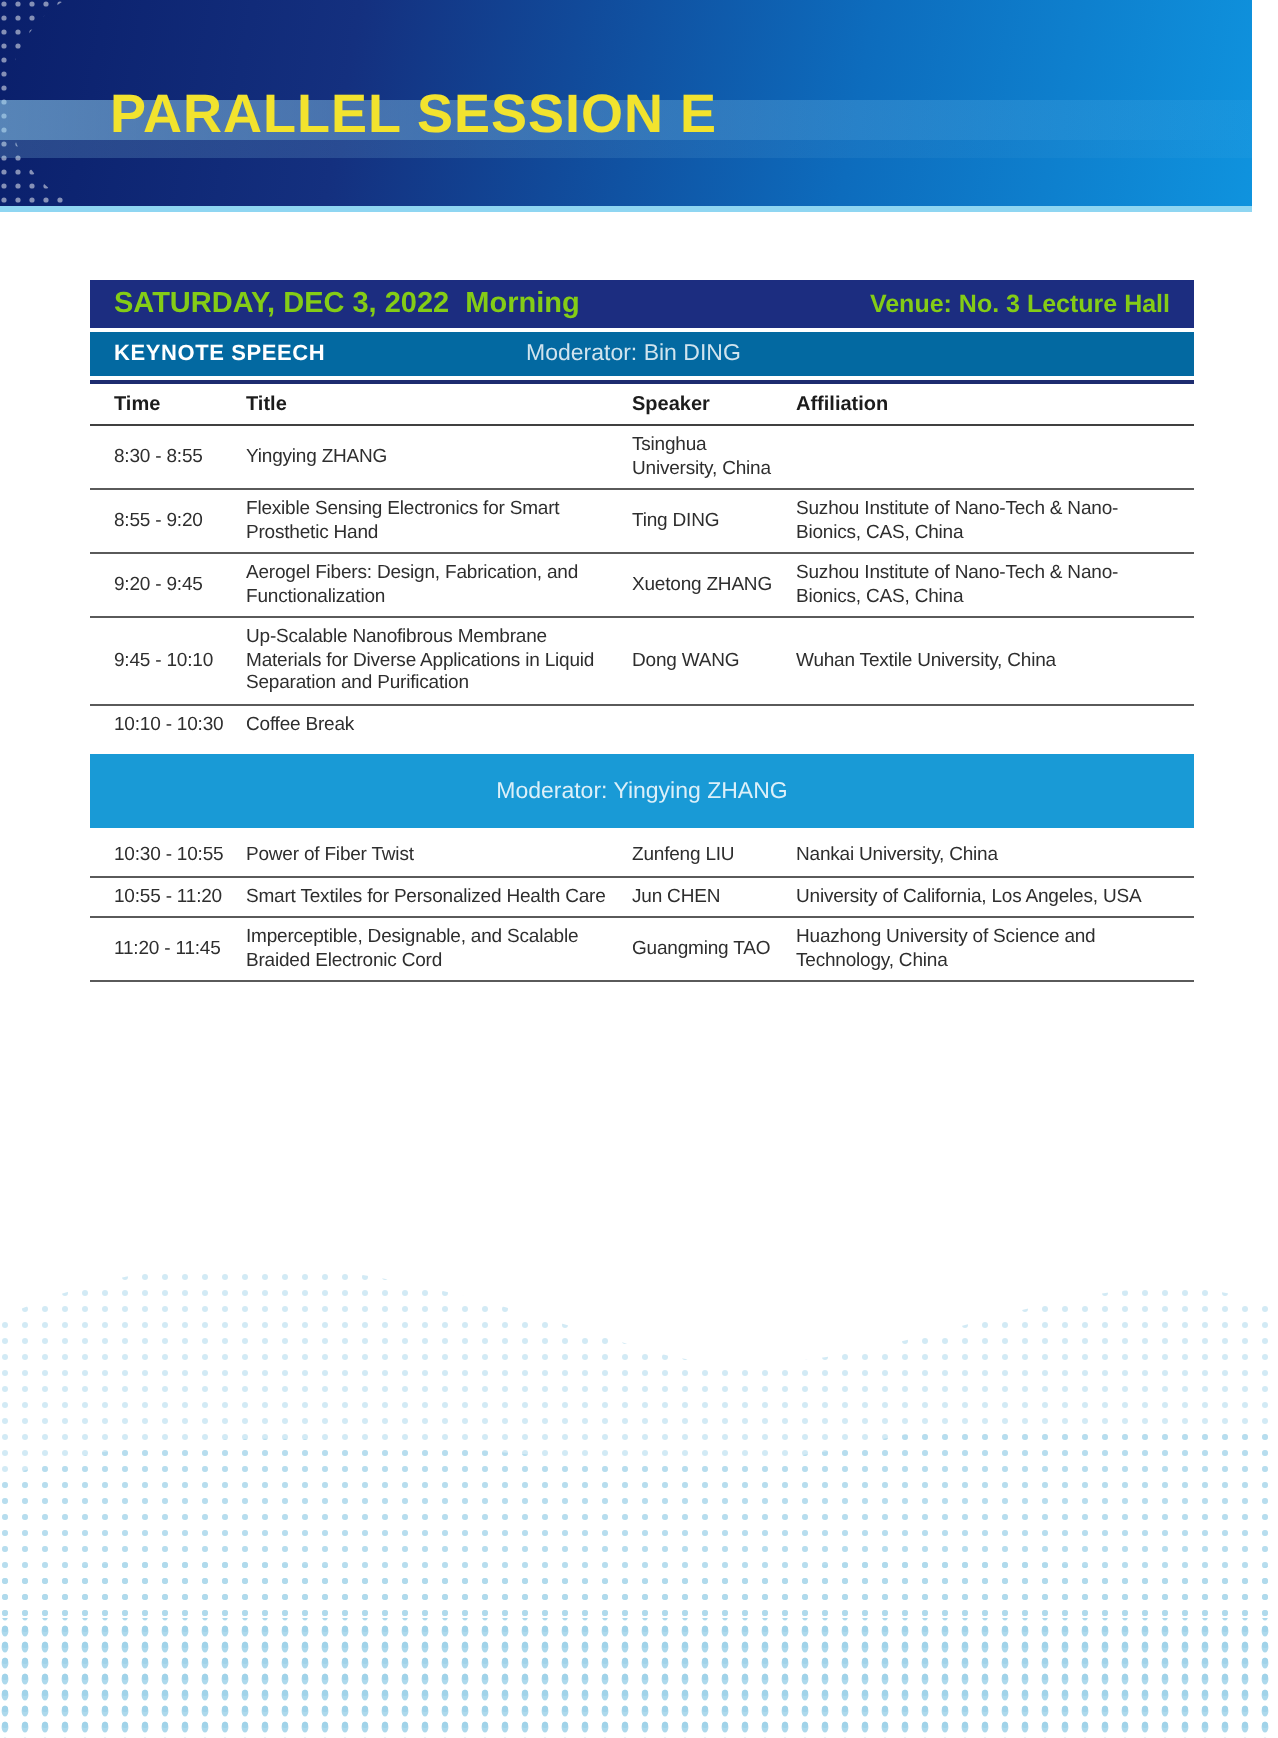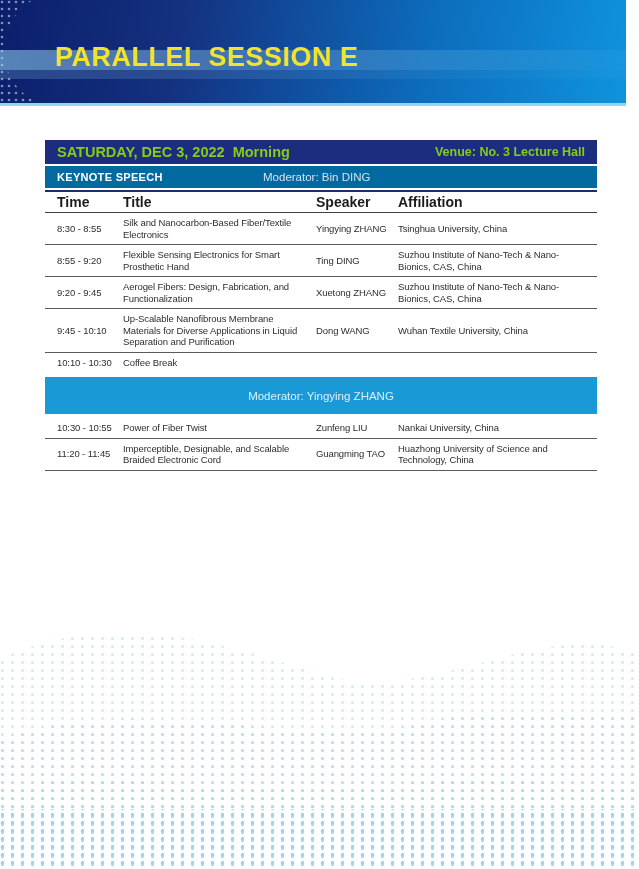--- a/index.html
+++ b/index.html
@@ -27,21 +27,21 @@
   .session-venue{font-size:12.5px; font-weight:700;}
 
   .keynote-bar{position:relative; margin-top:2px; height:22px; background:#0369a1;
     display:flex; align-items:center;}
   .keynote-label{padding-left:12px; color:#ffffff; font-weight:bold; font-size:11px; letter-spacing:.3px;}
   .keynote-moderator{position:absolute; left:50%; transform:translateX(-54%);
     color:rgba(255,255,255,.82); font-size:11.5px;}
 
   .thead{margin-top:2px; border-top:2.5px solid #1d2c6f; border-bottom:1.5px solid #404040;}
   .grid{display:grid; grid-template-columns:78px 193px 82px 199px; align-items:center; box-sizing:border-box;}
-  .thead.grid{min-height:23px; font-size:14px; font-weight:bold; color:#1c1c1c;}
+  .thead.grid{min-height:23px; font-size:10px; font-weight:bold; color:#1c1c1c;}
   .row{padding:4px 0; border-bottom:1px solid #5a5a5a; font-size:9.5px; line-height:11.5px;
     letter-spacing:-0.1px; color:#2e2e2e; min-height:18px;}
   .row.no-sep{border-bottom:none;}
   .row.final{border-bottom:2px solid #4c4c4c;}
   .c-time{padding-left:12px;}
   .c-title{padding-right:12px;}
   .c-speaker{padding-right:6px;}
   .c-affil{padding-right:6px;}
 
   .mid-moderator-bar{height:37px; background:#199ad6; margin:5px 0 4px 0;
@@ -89,21 +89,20 @@
 
     <div class="thead grid">
       <span class="c-time">Time</span>
       <span class="c-title">Title</span>
       <span class="c-speaker">Speaker</span>
       <span class="c-affil">Affiliation</span>
     </div>
 
     <div class="row grid">
       <span class="c-time">8:30 - 8:55</span>
-      <span class="c-title">Silk and Nanocarbon-Based Fiber/Textile Electronics</span>
       <span class="c-speaker">Yingying ZHANG</span>
       <span class="c-affil">Tsinghua University, China</span>
     </div>
 
     <div class="row grid">
       <span class="c-time">8:55 - 9:20</span>
       <span class="c-title">Flexible Sensing Electronics for Smart Prosthetic Hand</span>
       <span class="c-speaker">Ting DING</span>
       <span class="c-affil">Suzhou Institute of Nano-Tech &amp; Nano-Bionics, CAS, China</span>
     </div>
@@ -133,20 +132,26 @@
       <span>Moderator: Yingying ZHANG</span>
     </div>
 
     <div class="row grid">
       <span class="c-time">10:30 - 10:55</span>
       <span class="c-title">Power of Fiber Twist</span>
       <span class="c-speaker">Zunfeng LIU</span>
       <span class="c-affil">Nankai University, China</span>
     </div>
 
+    <div class="row grid">
+      <span class="c-time">10:55 - 11:20</span>
+      <span class="c-title">Smart Textiles for Personalized Health Care</span>
+      <span class="c-speaker">Jun CHEN</span>
+      <span class="c-affil">University of California, Los Angeles, USA</span>
+    </div>
 
     <div class="row grid">
       <span class="c-time">11:20 - 11:45</span>
       <span class="c-title">Imperceptible, Designable, and Scalable Braided Electronic Cord</span>
       <span class="c-speaker">Guangming TAO</span>
       <span class="c-affil">Huazhong University of Science and Technology, China</span>
     </div>
 
 
   </div>

